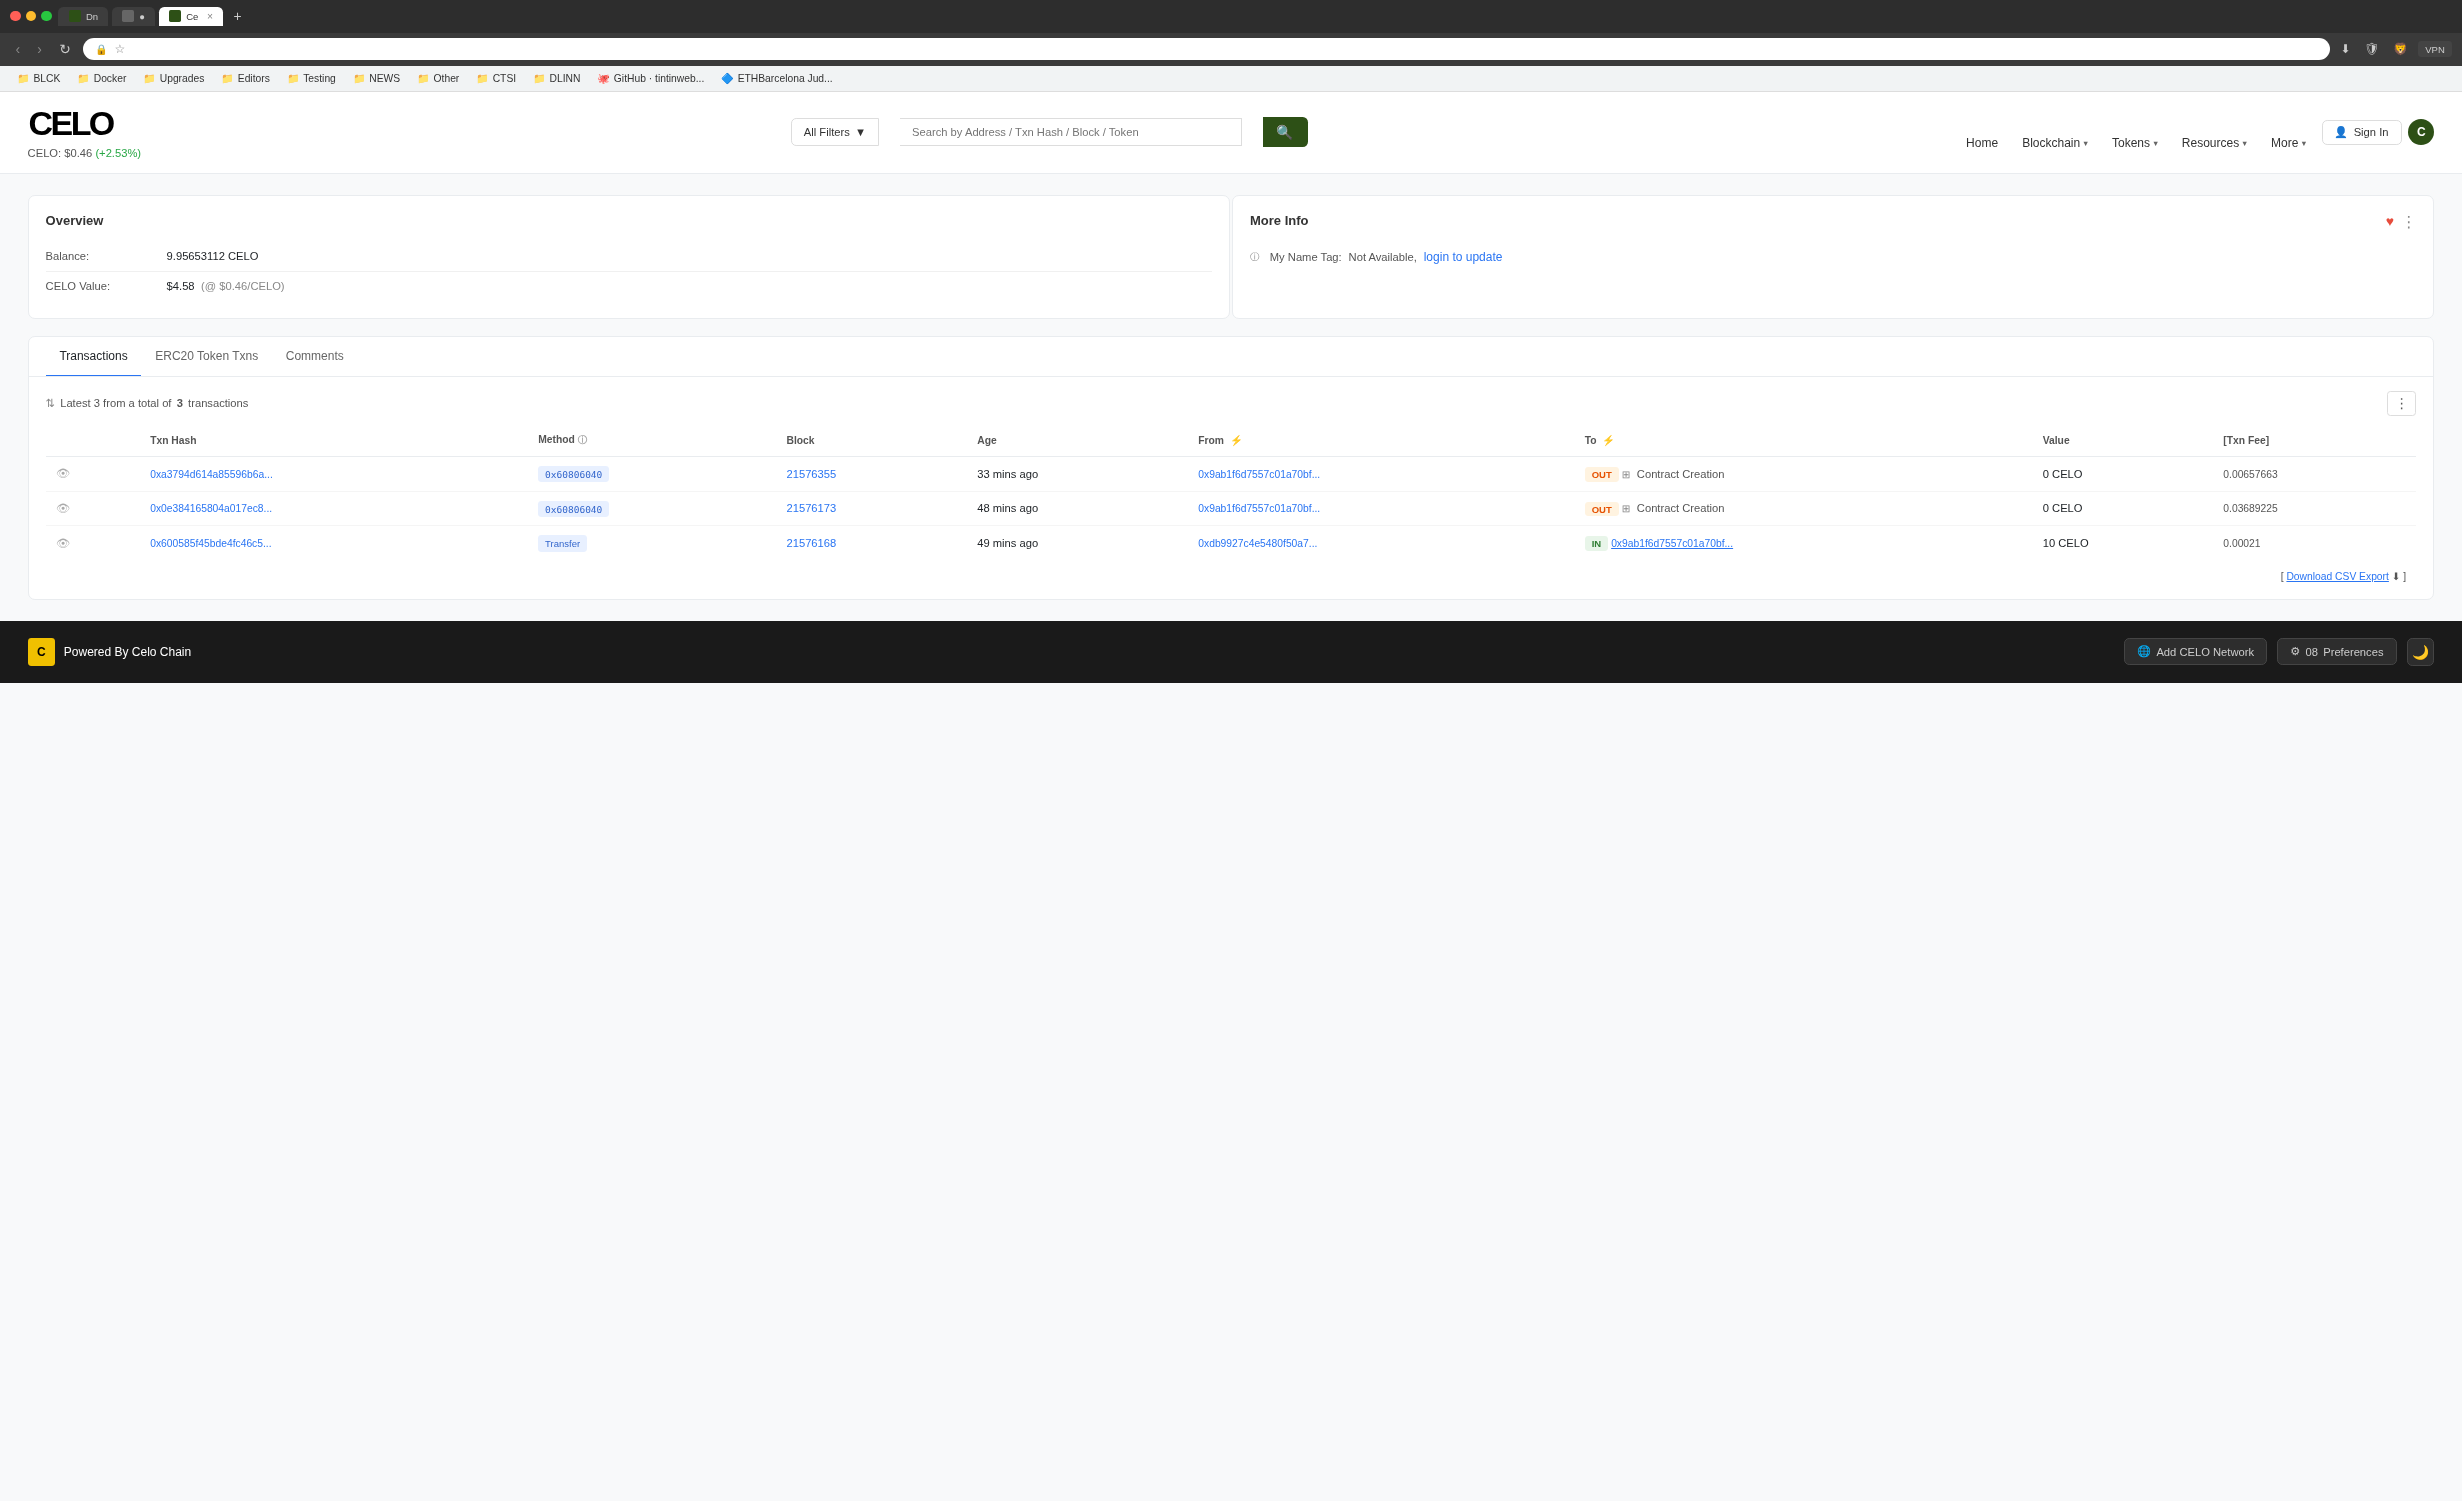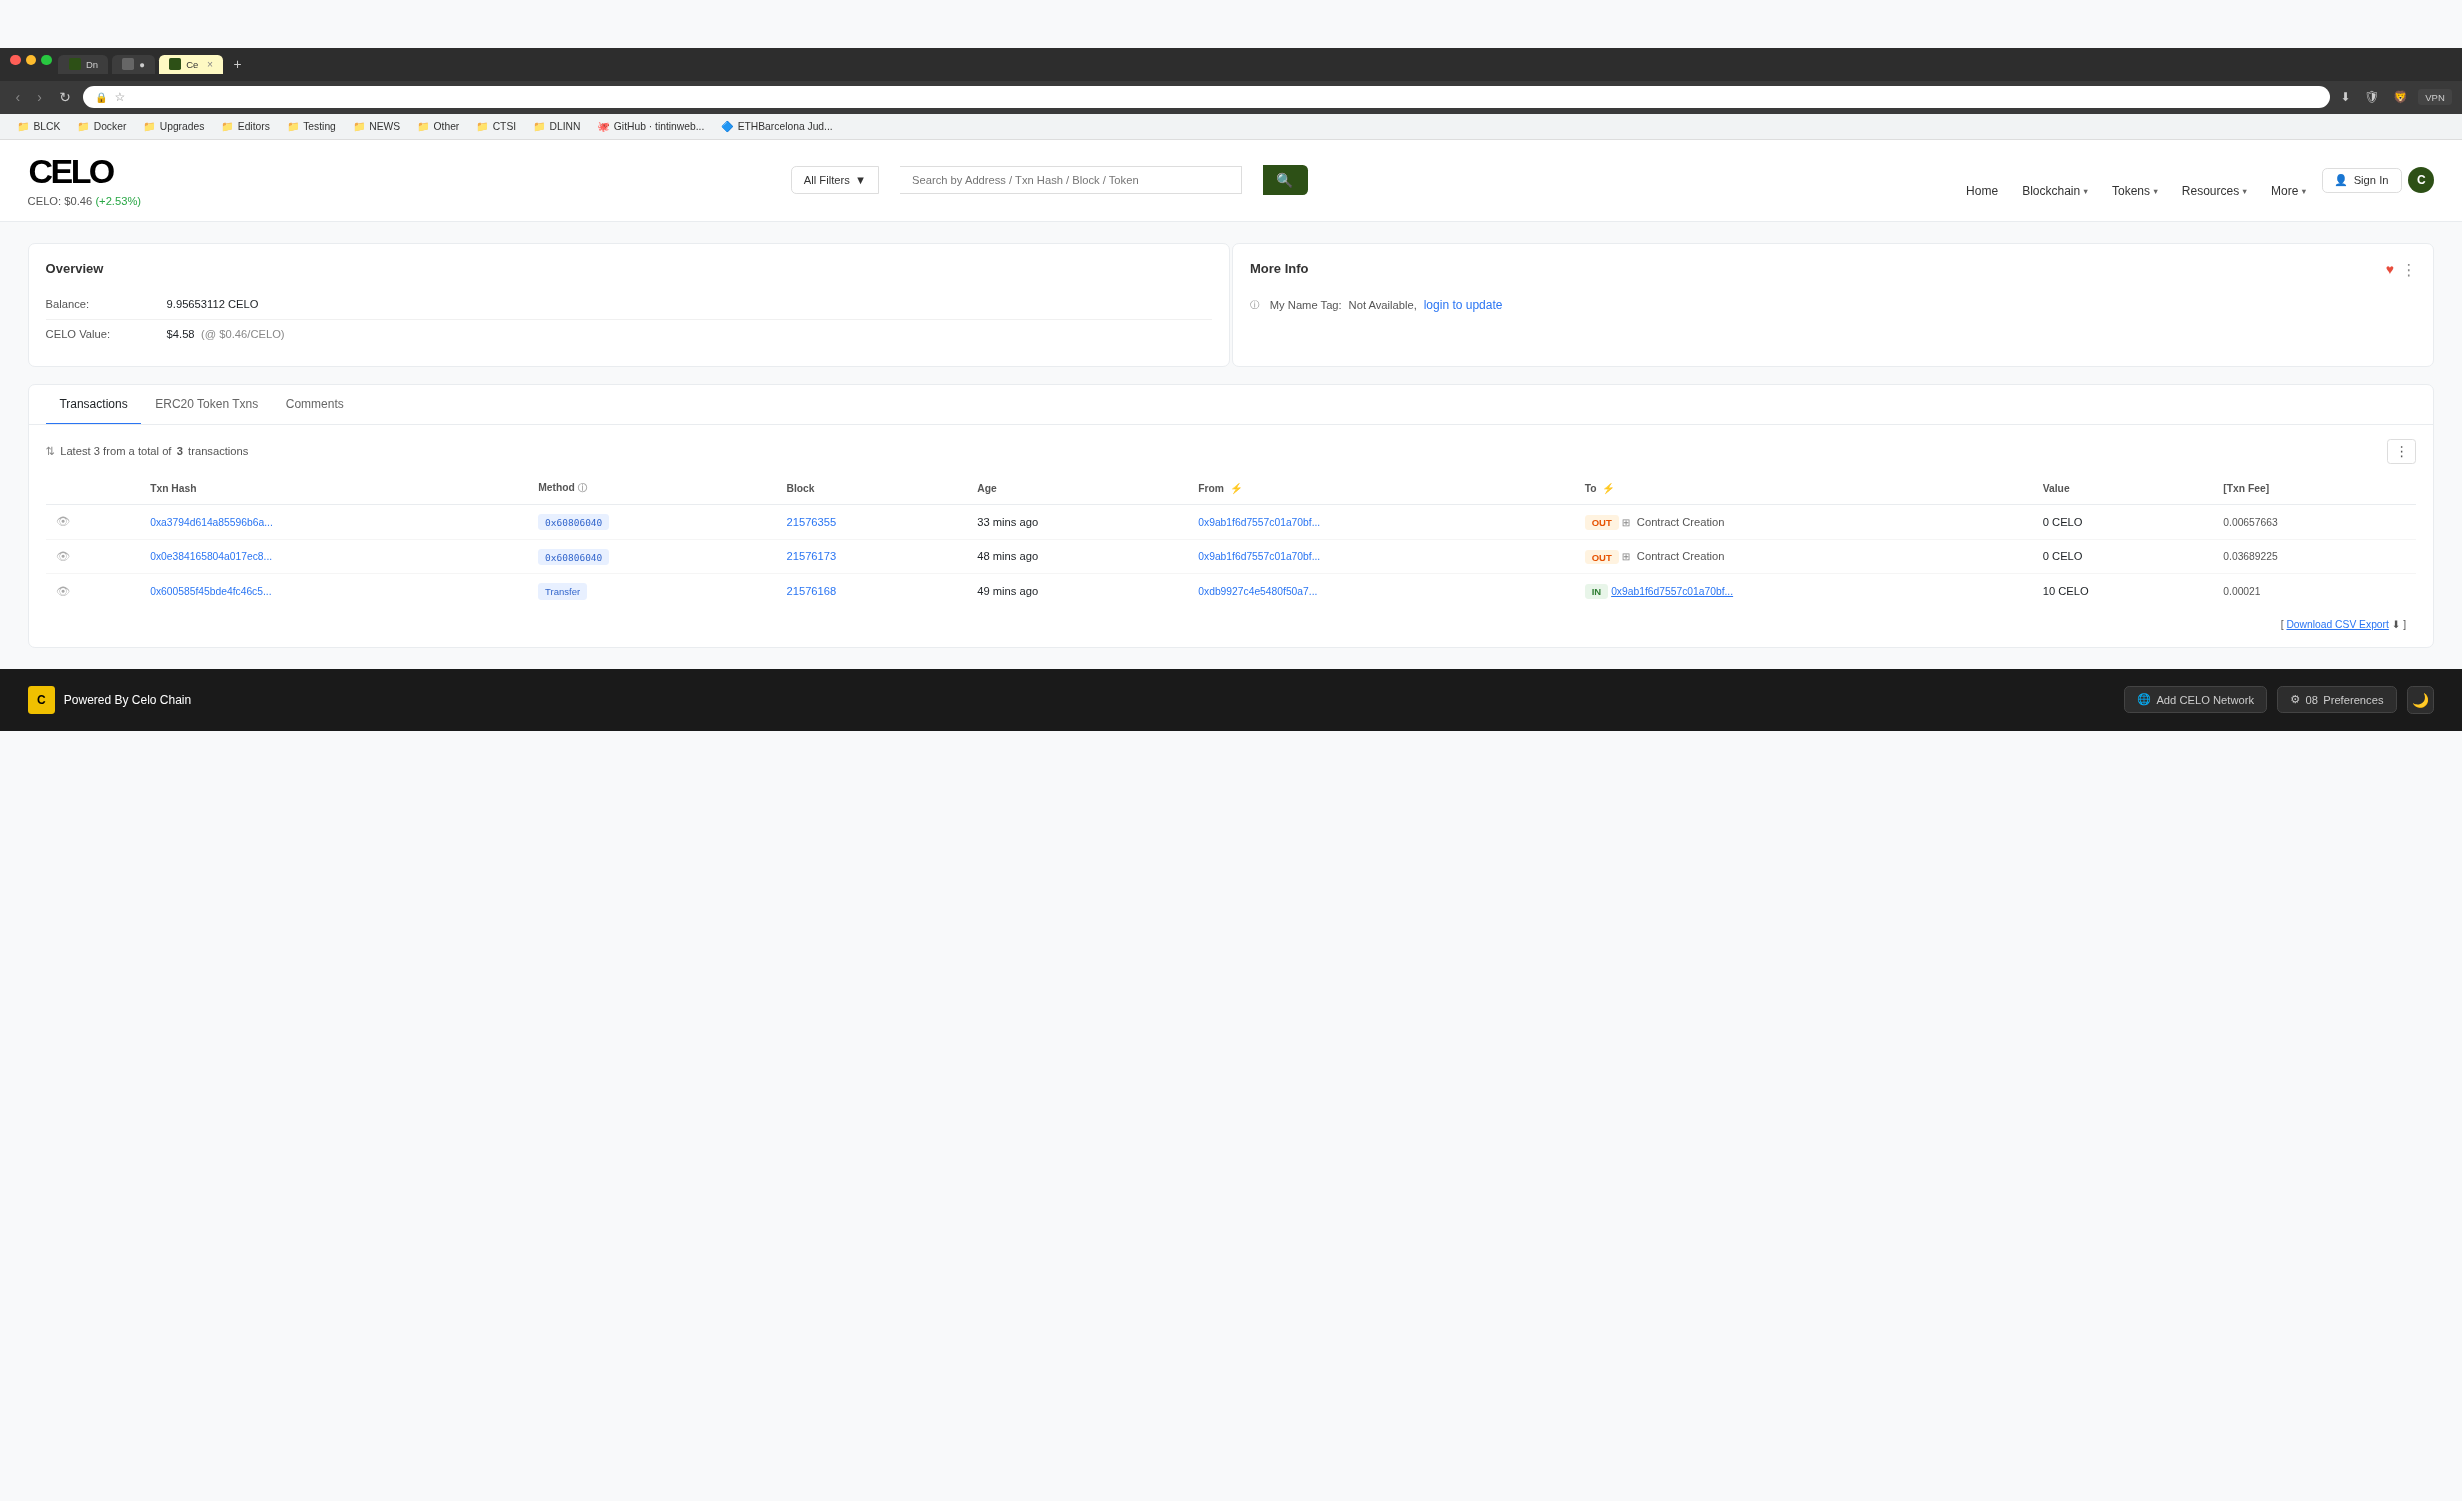--- a/index.html
+++ b/index.html
@@ -1,27 +1,27 @@
 <!DOCTYPE html>
 <html style="font-size:13.8px"><head>
   <meta charset="utf-8">
   <style>
     * { box-sizing: border-box; margin: 0; padding: 0; }
     body { font-family: -apple-system, BlinkMacSystemFont, 'Segoe UI', sans-serif; font-size: 12px; background: #f8f9fa; color: #212529; }
 
     
-    .browser-chrome { background: #2d2d2d; padding: 6.9px 10.3px; display: flex; gap: 6.9px; margin-top: 48px; }
+    .browser-chrome { background: #2d2d2d; padding: 6.9px 10.3px; display: flex; align-items: center; gap: 6.9px; }
     .browser-dots { display: flex; gap: 5.2px; }
     .browser-dot { width: 10.3px; height: 10.3px; border-radius: 50%; }
     .dot-red { background: #ff5f57; }
     .dot-yellow { background: #febc2e; }
     .dot-green { background: #28c840; }
     .browser-tabs { display: flex; gap: 3.4px; flex: 1; align-items: center; }
     .browser-tab { background: #3d3d3d; border-radius: 5.2px 5.2px 0 0; padding: 3.4px 10.3px; font-size: 9.5px; color: #ccc; display: flex; align-items: center; gap: 5.2px; }
-    .browser-tab.active { background: #fef9c3; color: #333; }
+    .browser-tab.active { background: #ffffff; color: #333; }
     .tab-icon { width: 12px; height: 12px; border-radius: 1.7px; display: inline-block; }
     .new-tab-btn { color: #ccc; background: none; border: none; font-size: 13.8px; cursor: pointer; padding: 1.7px 6.9px; }
 
     
     .address-bar-row { background: #3a3a3a; padding: 5.2px 10.3px; display: flex; align-items: center; gap: 6.9px; }
     .nav-btn { background: none; border: none; color: #888; font-size: 13.8px; cursor: pointer; padding: 1.7px 5.2px; }
     .nav-btn.active { color: #ccc; }
     .address-bar { background: #fff; border-radius: 17px; flex: 1; padding: 4.3px 12px; font-size: 11.2px; color: #333; display: flex; align-items: center; gap: 6.9px; }
     .lock-icon { color: #888; font-size: 10.3px; }
     .address-text { flex: 1; color: #333; }

